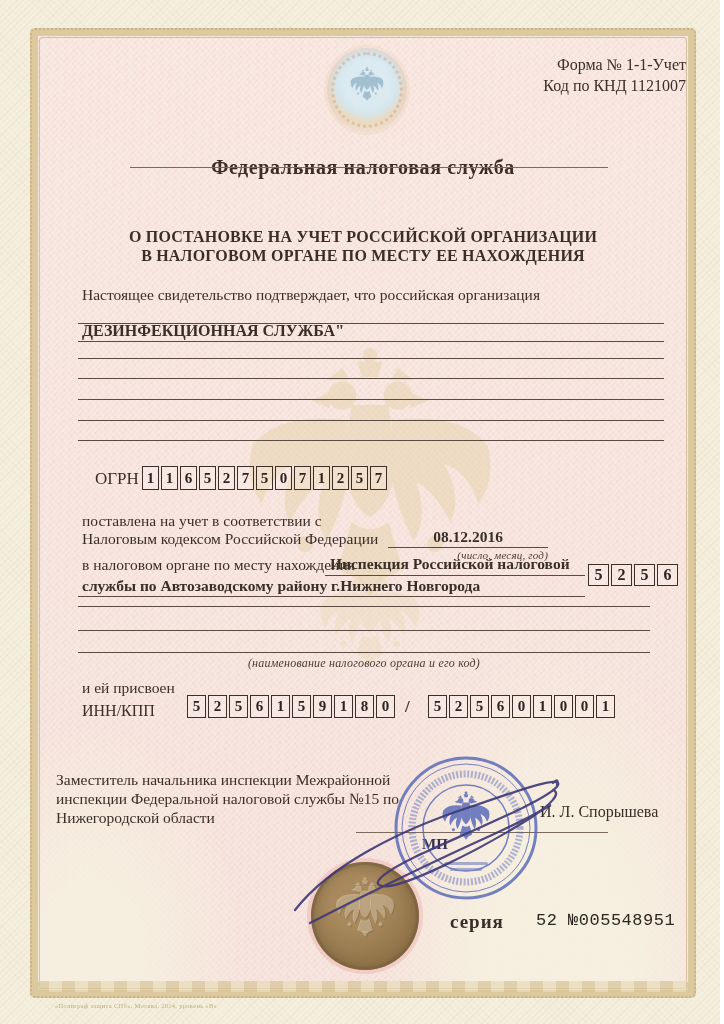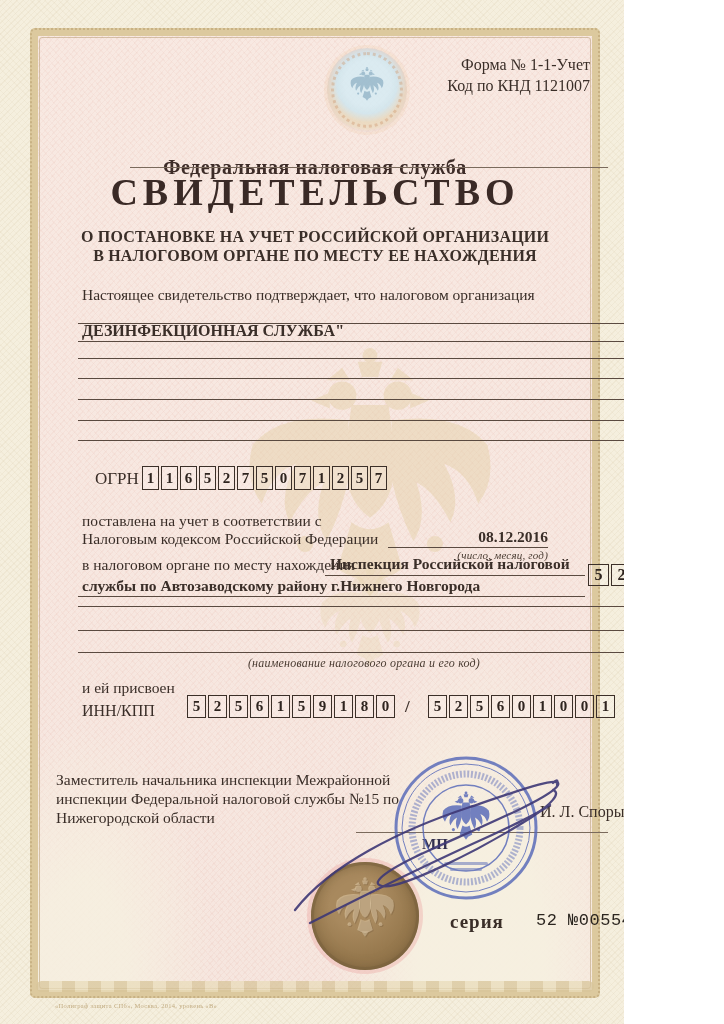--- a/index.html
+++ b/index.html
@@ -1,17 +1,17 @@
 <!DOCTYPE html>
 <html><head>
 <meta charset="utf-8">
 <style>
   html,body{margin:0;padding:0;}
   .page{
-    position:relative; width:624px; height:1024px; overflow:hidden;
+    position:relative; width:720px; height:1024px; overflow:hidden;
     background:
       repeating-linear-gradient(135deg, rgba(200,180,140,.12) 0 1px, rgba(0,0,0,0) 1px 4px),
       repeating-linear-gradient(45deg, rgba(200,180,140,.08) 0 1px, rgba(0,0,0,0) 1px 5px),
       #f5efde;
     font-family:"Liberation Serif","DejaVu Serif",serif;
     color:#3a2e28;
   }
   .abs{position:absolute;}
   
   .frame{
@@ -115,25 +115,24 @@
       </svg>
   </div>
 
   <div class="txt" style="right:34px;top:54px;text-align:right;font-size:16px;line-height:21px;">
     <div>Форма № 1-1-Учет</div>
     <div>Код по КНД 1121007</div>
   </div>
 
   <div class="txt center b" style="top:156px;font-size:20px;letter-spacing:.6px;color:#3d2c28;">Федеральная налоговая служба</div>
   <div class="rule soft" style="left:130px;top:167px;width:478px;"></div>
-  <div class="txt center b" style="top:170px;font-size:38px;letter-spacing:5px;color:#3a2a26;">СВИДЕТЕЛЬСТВО</div>
   <div class="txt center b" style="top:228px;font-size:16px;letter-spacing:.2px;">О ПОСТАНОВКЕ НА УЧЕТ РОССИЙСКОЙ ОРГАНИЗАЦИИ</div>
   <div class="txt center b" style="top:247px;font-size:16px;letter-spacing:.2px;">В НАЛОГОВОМ ОРГАНЕ  ПО МЕСТУ ЕЕ НАХОЖДЕНИЯ</div>
 
-  <div class="txt" style="left:82px;top:286px;font-size:15.5px;">Настоящее свидетельство подтверждает, что налоговом организация</div>
+  <div class="txt" style="left:82px;top:286px;font-size:15.5px;">Настоящее свидетельство подтверждает, что российская организация</div>
   <div class="txt b" style="left:82px;top:322px;font-size:16px;">ДЕЗИНФЕКЦИОННАЯ СЛУЖБА"</div>
   <div class="rule" style="left:78px;top:323px;width:586px;"></div>
   <div class="rule" style="left:78px;top:341px;width:586px;"></div>
   <div class="rule" style="left:78px;top:358px;width:586px;"></div>
   <div class="rule" style="left:78px;top:378px;width:586px;"></div>
   <div class="rule" style="left:78px;top:399px;width:586px;"></div>
   <div class="rule" style="left:78px;top:420px;width:586px;"></div>
   <div class="rule" style="left:78px;top:440px;width:586px;"></div>
 
   <div class="txt" style="left:95px;top:469px;font-size:17px;">ОГРН</div>
@@ -148,21 +147,21 @@
     <span class="cell w17">0</span>
     <span class="cell w17">7</span>
     <span class="cell w17">1</span>
     <span class="cell w17">2</span>
     <span class="cell w17">5</span>
     <span class="cell w17">7</span>
   </div>
 
   <div class="txt" style="left:82px;top:512px;font-size:15.5px;">поставлена на учет в соответствии с</div>
   <div class="txt" style="left:82px;top:530px;font-size:15.5px;">Налоговым кодексом Российской Федерации</div>
-  <div class="txt b" style="left:388px;top:528px;width:160px;text-align:right;font-size:15.5px;">08.12.2016</div>
+  <div class="txt b" style="left:388px;top:528px;width:160px;text-align:center;font-size:15.5px;">08.12.2016</div>
   <div class="rule" style="left:388px;top:547px;width:160px;"></div>
   <div class="txt caption" style="left:388px;top:549px;width:160px;text-align:right;font-size:11px;">(число, месяц, год)</div>
 
   <div class="txt" style="left:82px;top:556px;font-size:15.5px;">в налоговом органе по месту нахождения</div>
   <div class="txt b" style="left:330px;top:555px;font-size:15.5px;">Инспекция Российской налоговой</div>
   <div class="rule" style="left:325px;top:575px;width:260px;"></div>
   <div class="txt b" style="left:82px;top:577px;font-size:15.5px;">службы по Автозаводскому району г.Нижнего Новгорода</div>
   <div class="rule" style="left:78px;top:596px;width:507px;"></div>
   <div class="cells" style="left:588px;top:564px;">
     <span class="cell w20">5</span>

